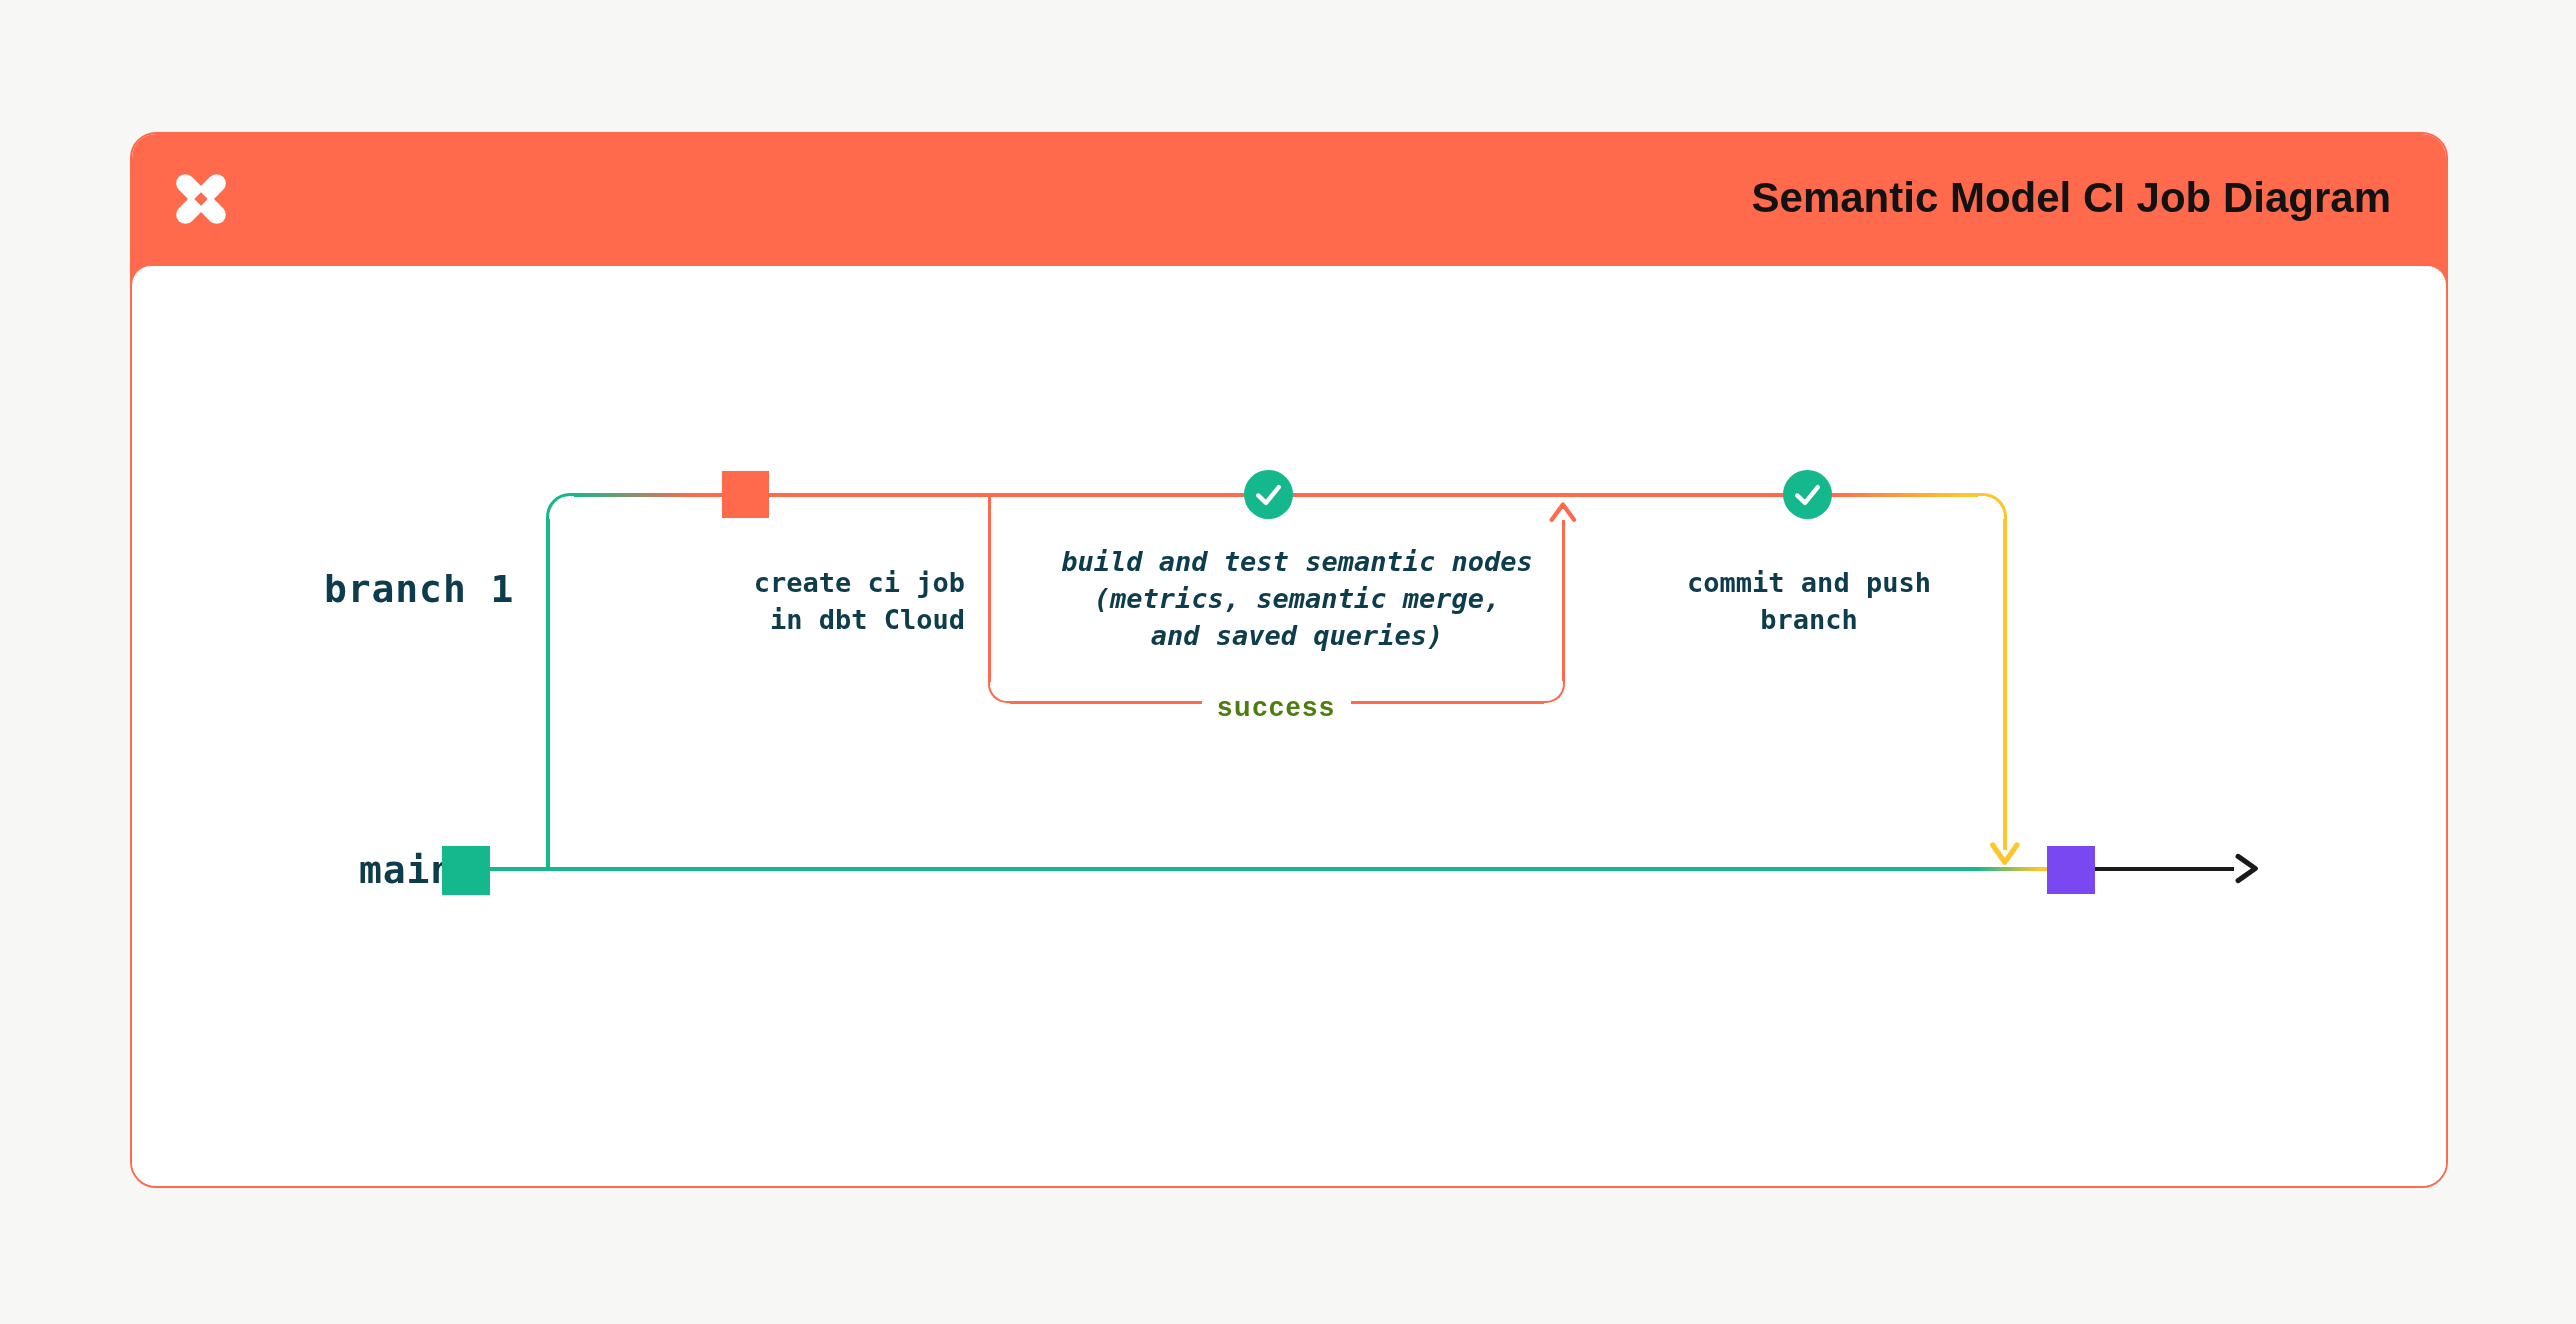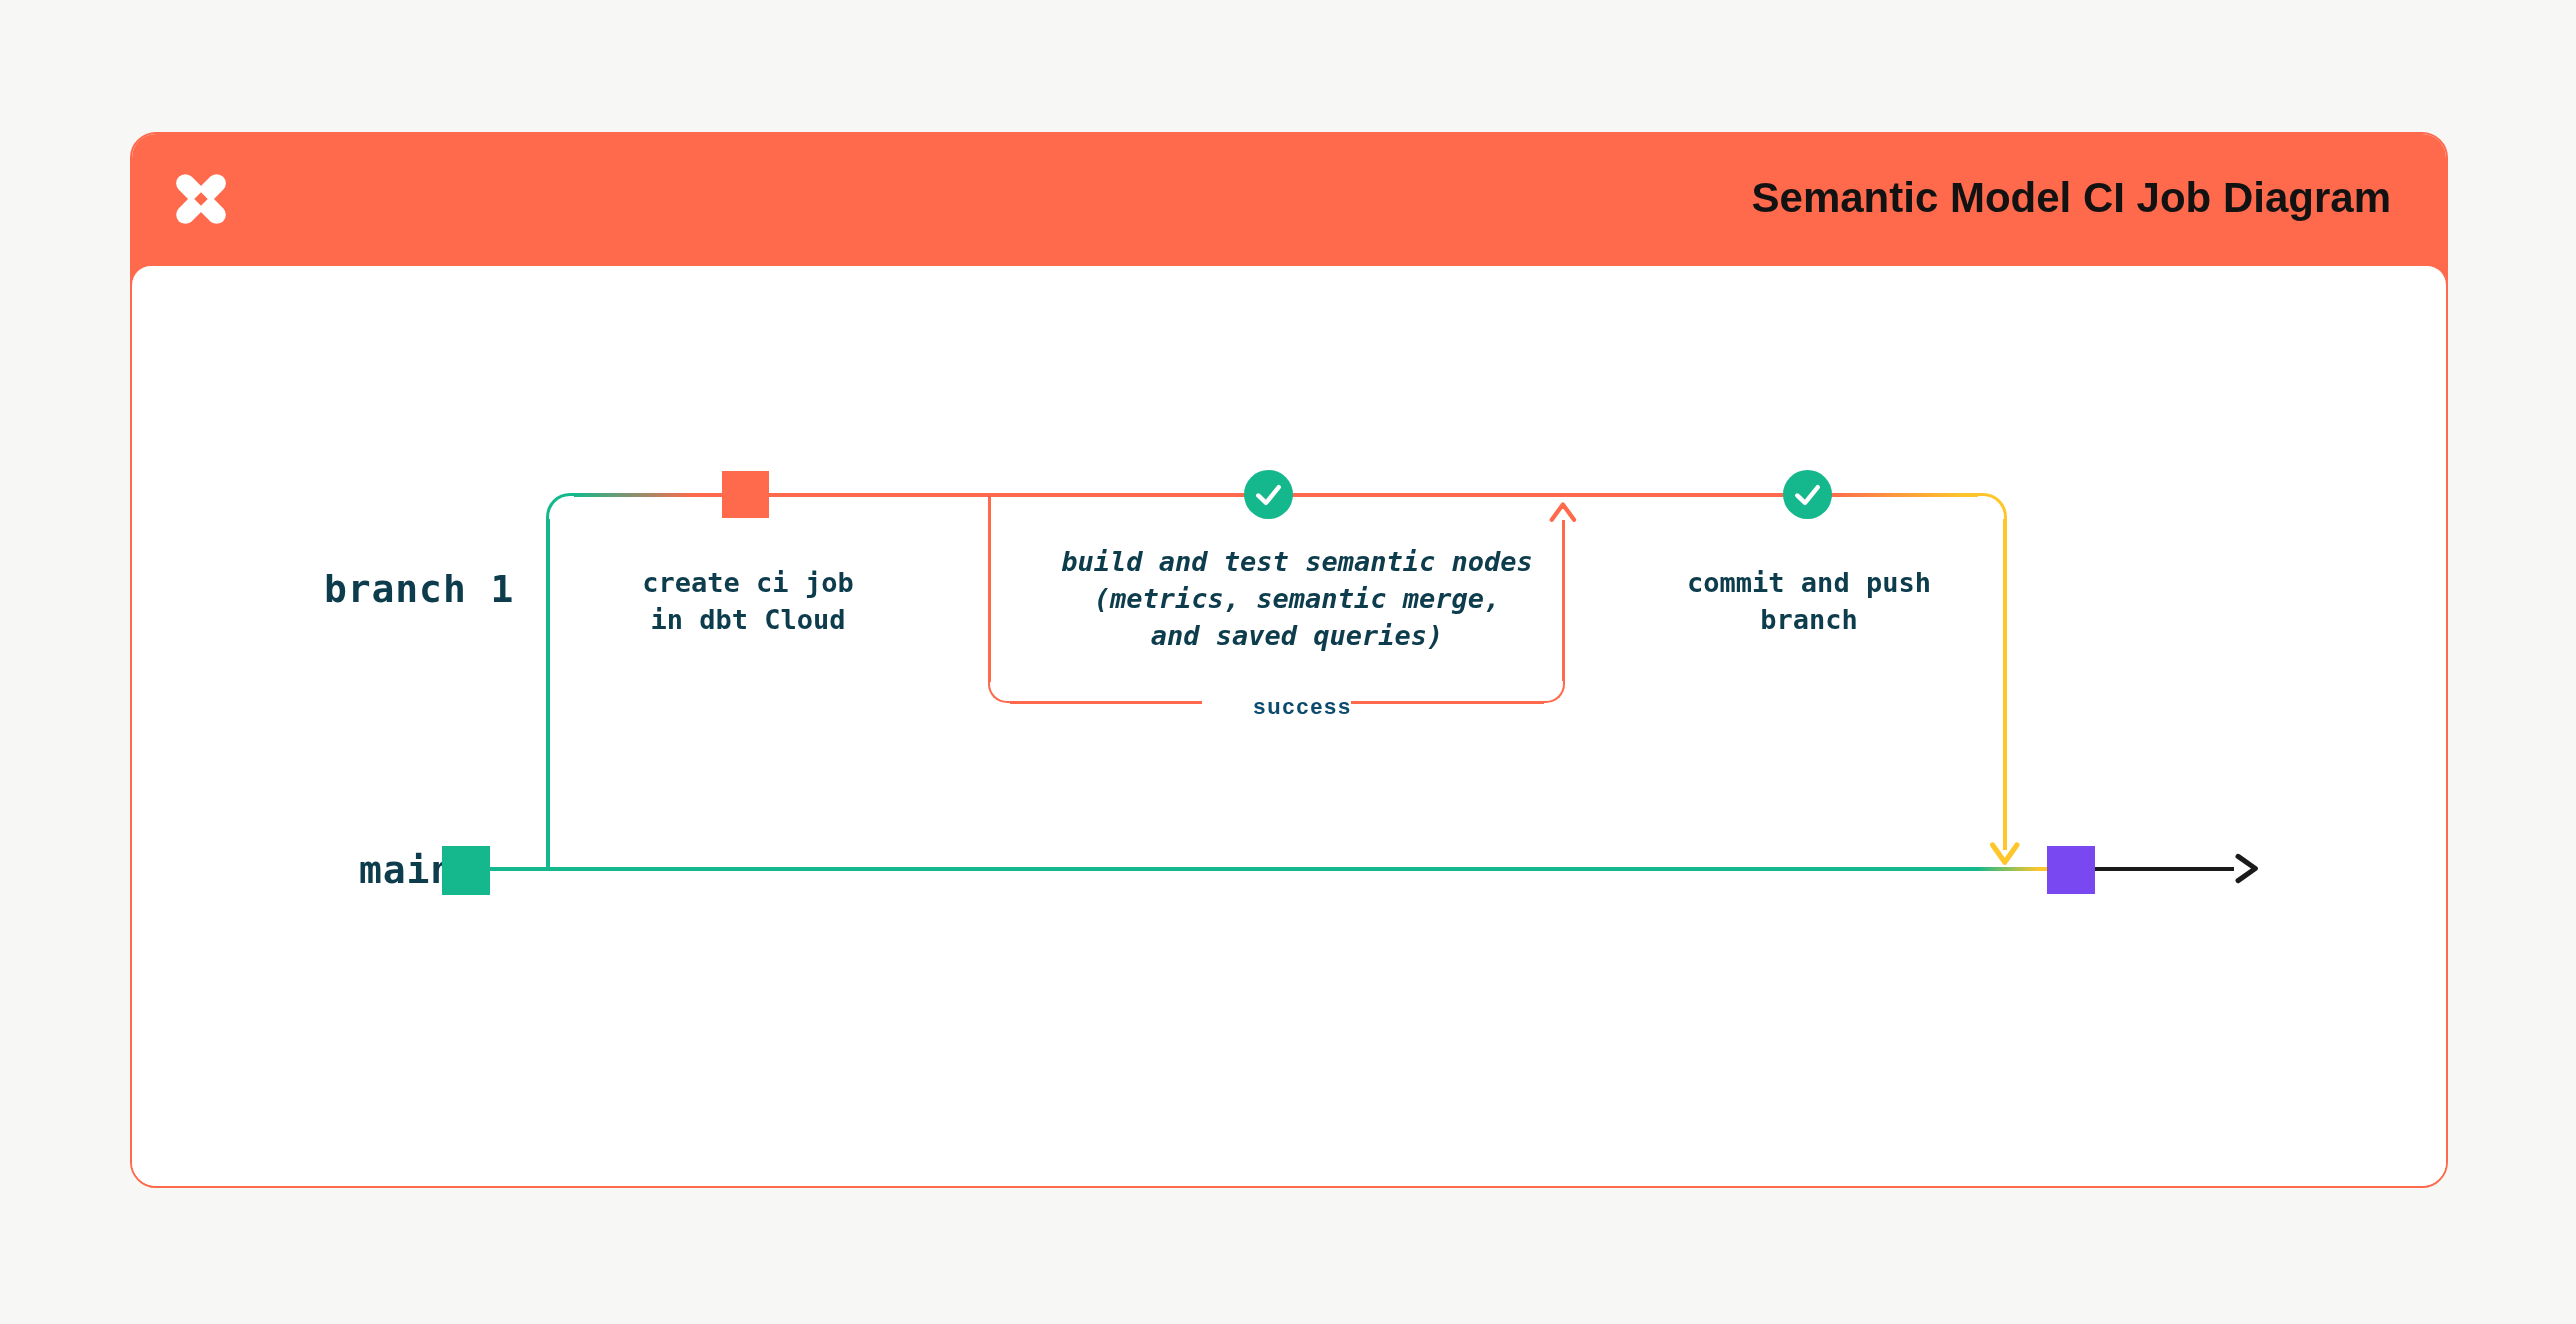--- a/index.html
+++ b/index.html
@@ -74,44 +74,44 @@
   }
   .loop-bottom-l{left:1010px;top:701px;width:192px;height:2.6px;background:#FF6A4D;position:absolute;}
   .loop-bottom-r{left:1351px;top:701px;width:193px;height:2.6px;background:#FF6A4D;position:absolute;}
   .loop-corner-br{
     left:1542px;top:680px;width:23.4px;height:23.4px;position:absolute;box-sizing:border-box;
     border-right:2.6px solid #FF6A4D;border-bottom:2.6px solid #FF6A4D;border-bottom-right-radius:19px;
   }
   .loop-right{left:1562px;top:520px;width:2.6px;height:161px;background:#FF6A4D;position:absolute;}
 
   .success-label{
-    position:absolute;left:1201px;top:694px;width:151px;text-align:right;
-    font-family:"Liberation Sans", sans-serif;font-weight:bold;font-size:22px;
-    color:#0c4a6e;letter-spacing:1.7px;line-height:26px;
+    position:absolute;left:1201px;top:694px;width:151px;text-align:center;
+    font-family:"Liberation Sans", sans-serif;font-weight:bold;font-size:27px;
+    color:#4d7c0f;letter-spacing:1.7px;line-height:26px;
   }
 
   
   .sq{position:absolute;}
   .sq-orange{left:722px;top:471px;width:47px;height:47px;background:#FF6A4D;}
   .sq-green{left:442px;top:846px;width:48px;height:49px;background:#14B88C;}
   .sq-purple{left:2047px;top:846px;width:48px;height:48px;background:#7A48F0;}
 
   .check-circle{
     position:absolute;width:49px;height:49px;border-radius:50%;background:#14B88C;
   }
   #check1{left:1244px;top:470px;}
   #check2{left:1783px;top:470px;}
   .check-circle svg{position:absolute;left:0;top:0;width:100%;height:100%;}
 
   
   .node-label{
     position:absolute;text-align:center;color:#0D3C4C;font-weight:bold;
     font-size:27px;line-height:37px;white-space:nowrap;
   }
-  #label-create{left:531px;top:564px;width:434px;}
+  #label-create{left:531px;top:564px;width:434px;text-align:right;}
   #label-build{left:1037px;top:543px;width:520px;font-style:italic;}
   #label-commit{left:1592px;top:564px;width:434px;}
   #label-merge{left:1860px;top:911px;width:434px;}
 
   
   .arrow-svg{position:absolute;overflow:visible;}
   .black-line{left:2095px;top:867px;width:139px;height:3.5px;background:#1A1A1A;position:absolute;}
 </style>
 </head>
 <body>

